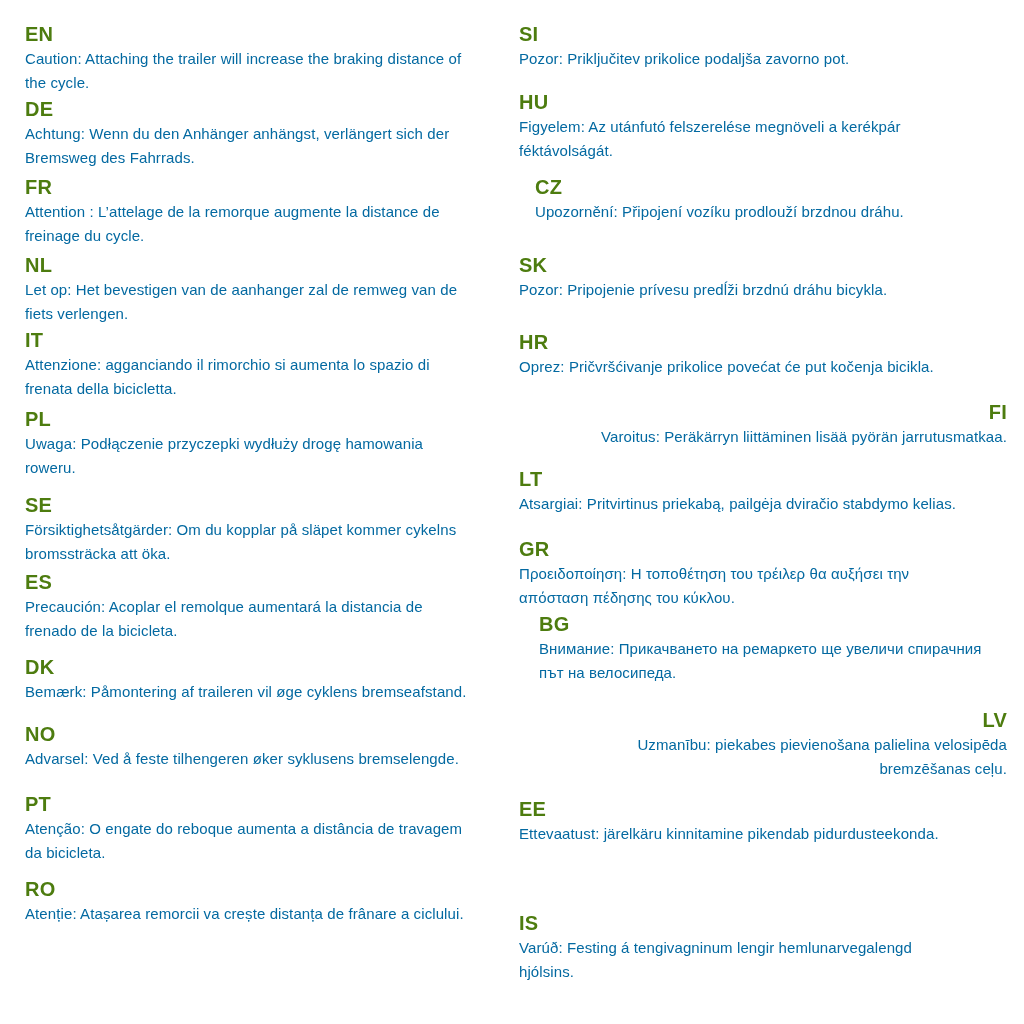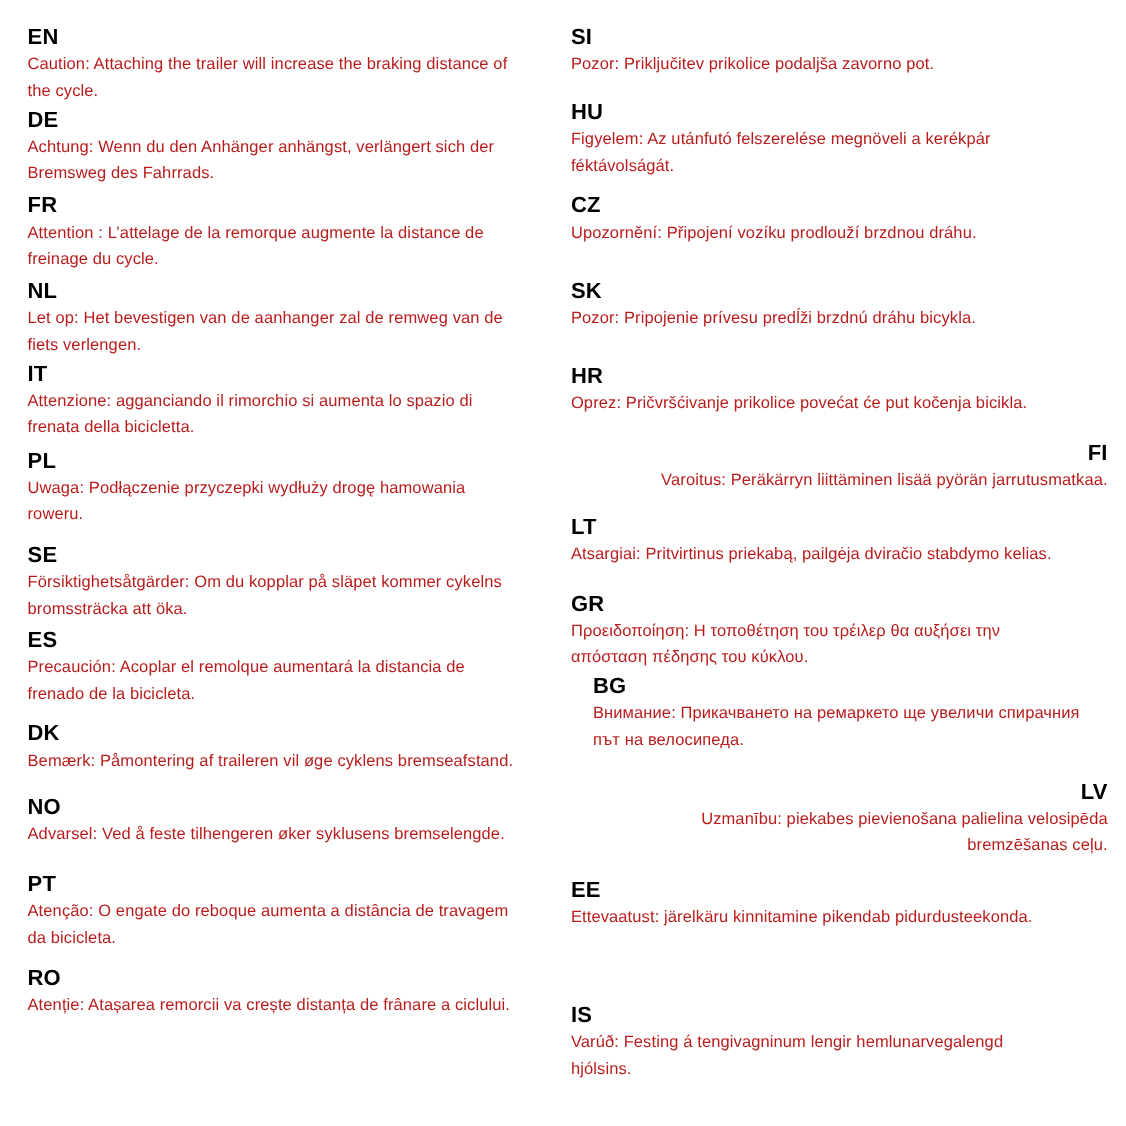--- a/index.html
+++ b/index.html
@@ -23,28 +23,28 @@
   .column.left  { left: 25px;  width: 500px; }
   .column.right { left: 519px; width: 488px; }
   .entry {
     position: absolute;
     left: 0;
     width: 100%;
   }
   .code {
     font-size: 20px;
     font-weight: 700;
-    color: #000000;
+    color: #4d7c0f;
     line-height: 22px;
     letter-spacing: 0.2px;
   }
   .text {
     margin-top: 2px;
     font-size: 15px;
-    color: #b91c1c;
+    color: #0369a1;
     line-height: 24px;
     letter-spacing: 0.1px;
     white-space: pre-line;
   }
 </style>
 </head>
 <body>
 
 <div class="page">
   <div class="column left">
@@ -109,21 +109,21 @@
   <div class="column right">
       <div class="entry" style="top: 23px;">
     <div class="code">SI</div>
     <div class="text">Pozor: Priključitev prikolice podaljša zavorno pot.</div>
   </div>
       <div class="entry" style="top: 91px;">
     <div class="code">HU</div>
     <div class="text">Figyelem: Az utánfutó felszerelése megnöveli a kerékpár
 féktávolságát.</div>
   </div>
-      <div class="entry" style="top: 176px;">
+      <div class="entry" style="top: 176px; margin-left: 16px;">
     <div class="code">CZ</div>
     <div class="text">Upozornění: Připojení vozíku prodlouží brzdnou dráhu.</div>
   </div>
       <div class="entry" style="top: 331px;">
     <div class="code">HR</div>
     <div class="text">Oprez: Pričvršćivanje prikolice povećat će put kočenja bicikla.</div>
   </div>
       <div class="entry" style="top: 254px;">
     <div class="code">SK</div>
     <div class="text">Pozor: Pripojenie prívesu predĺži brzdnú dráhu bicykla.</div>

